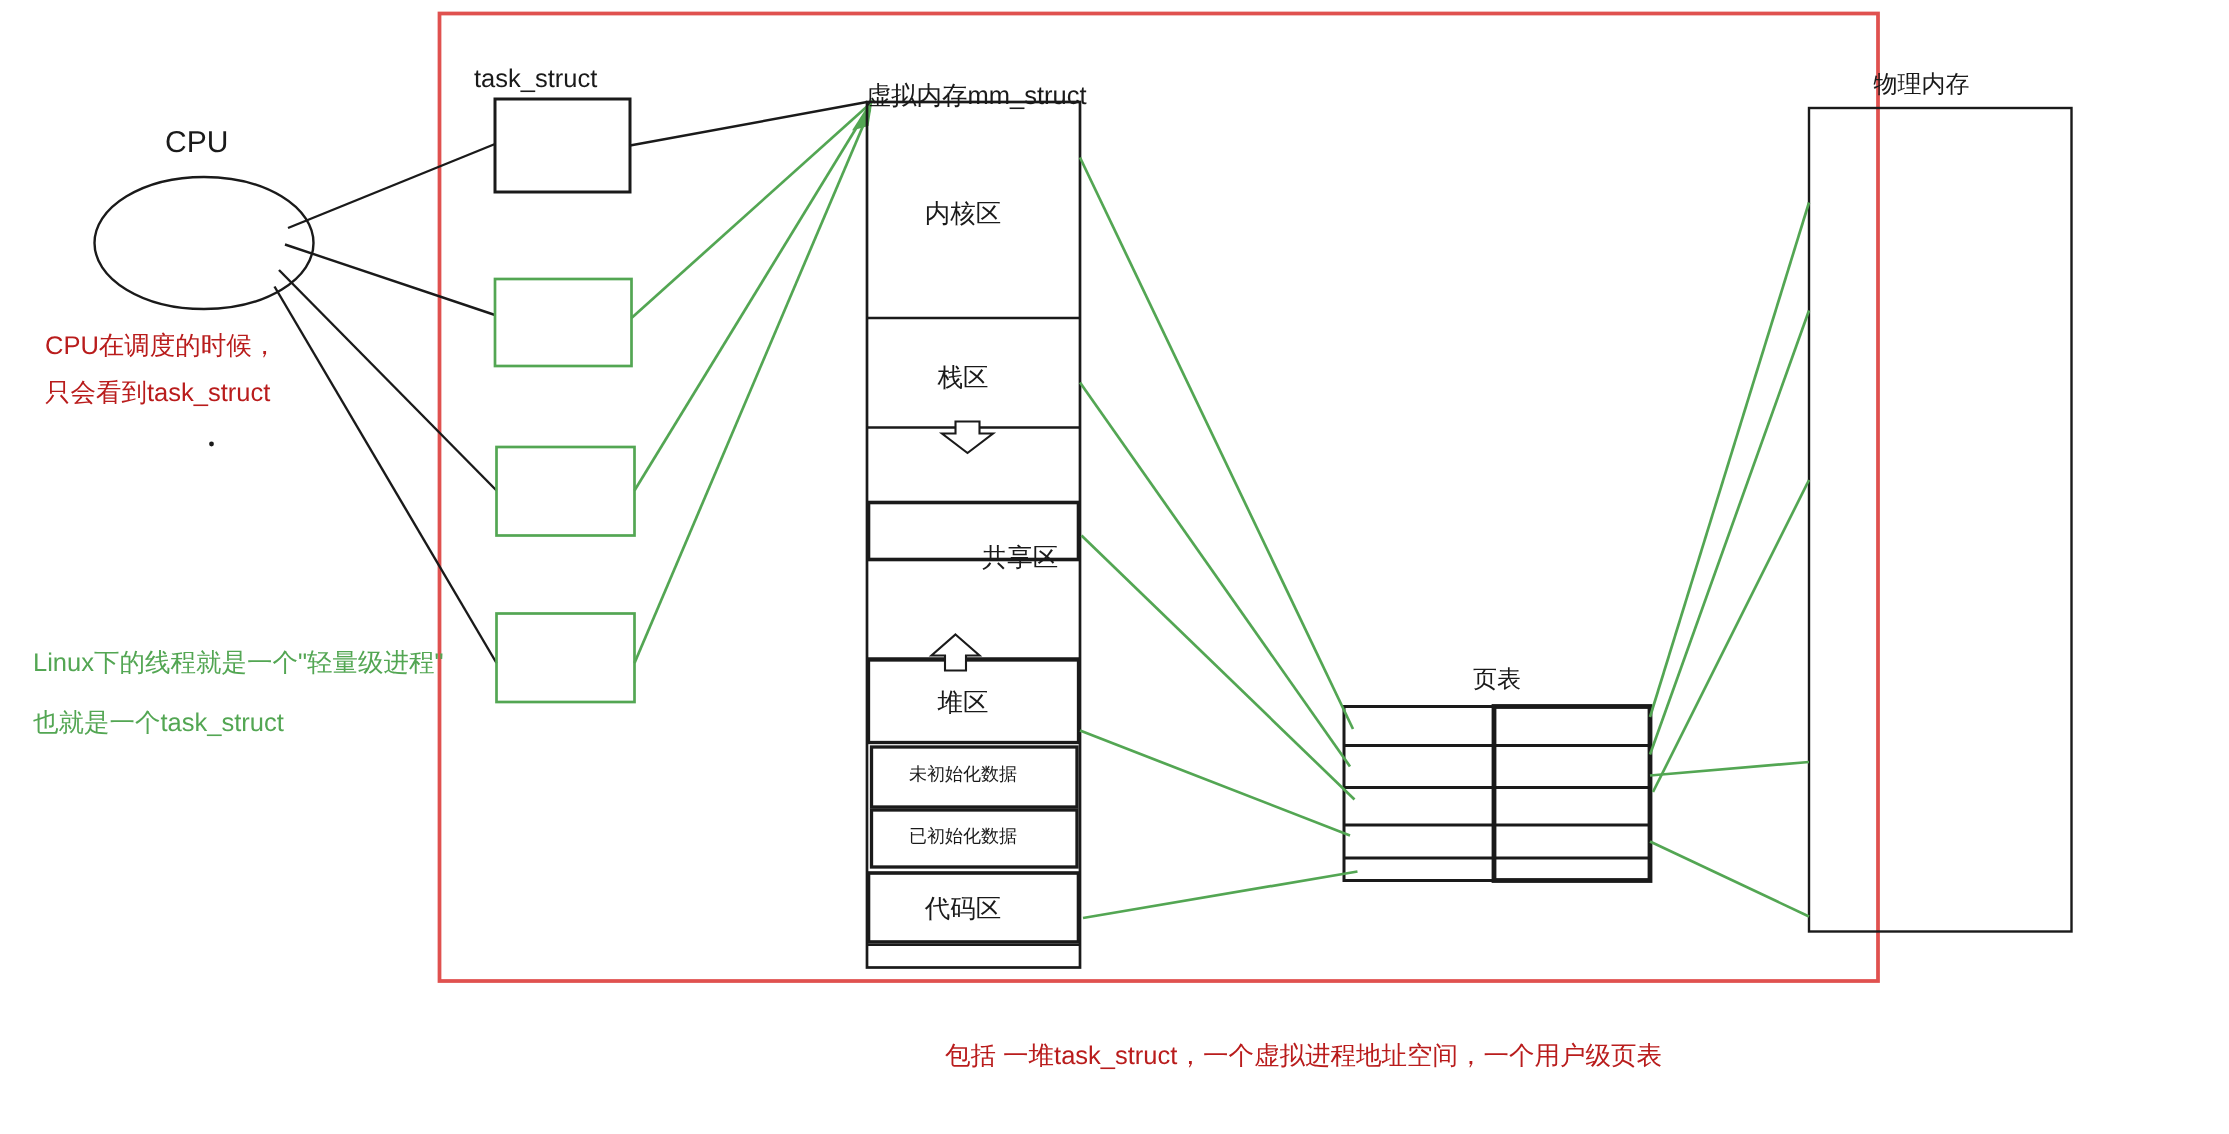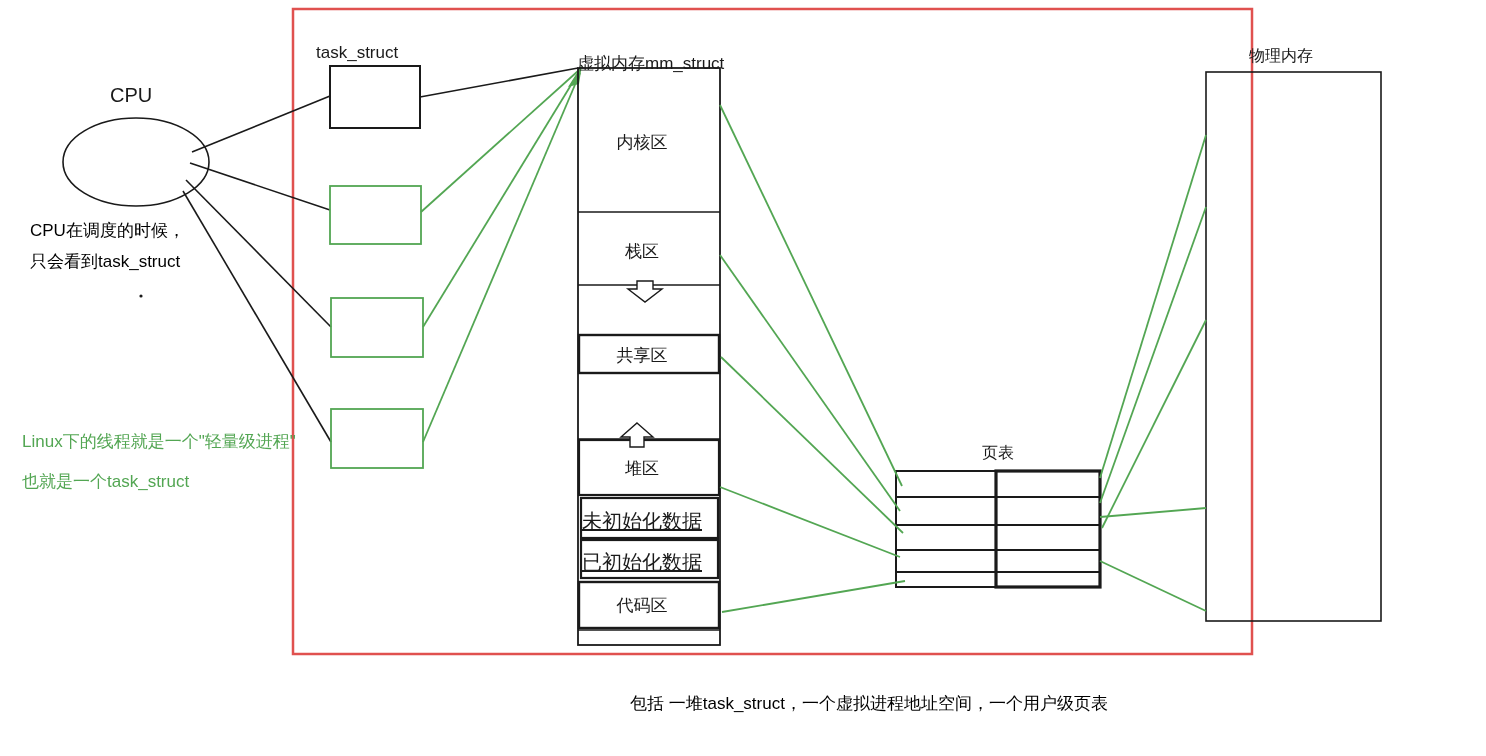--- a/index.html
+++ b/index.html
@@ -8,23 +8,23 @@
     font-family:"Liberation Sans","DejaVu Sans",sans-serif;color:#1a1a1a;
   }
   #diagram-svg{position:absolute;left:0;top:0;}
   .lbl{position:absolute;white-space:nowrap;}
   .lbl-cpu{left:110px;top:84px;font-size:20px;text-align:center;}
   .lbl-task{left:316px;top:43px;font-size:17px;}
   .lbl-vm-title{left:577px;top:26px;font-size:17px;margin-top:26px;}
   .lbl-pt{left:896px;top:443px;width:204px;text-align:center;font-size:16px;}
   .lbl-pm{left:1206px;top:46px;width:150px;text-align:center;font-size:16px;}
   .vm-sec{position:absolute;left:578px;width:128px;text-align:center;font-size:17px;}
-  .vm-sec.small{font-size:20px;text-decoration:underline;}
+  .vm-sec.small{font-size:12px;}
   .note{position:absolute;font-size:17px;white-space:nowrap;}
-  .note.red{color:#000000;}
+  .note.red{color:#b91c1c;}
   .note.green{color:#53a653;}
 </style>
 </head>
 <body>
 
 <div id="stage">
 
   <svg id="diagram-svg" width="1486" height="756" viewBox="0 0 1486 756">
 
     <rect x="293" y="9" width="959" height="645" fill="none" stroke="#e0514f" stroke-width="2.5"></rect>
@@ -99,21 +99,21 @@
   </svg>
 
   <div class="lbl lbl-cpu">CPU</div>
   <div class="lbl lbl-task">task_struct</div>
   <div class="lbl lbl-vm-title">虚拟内存mm_struct</div>
   <div class="lbl lbl-pt">页表</div>
   <div class="lbl lbl-pm">物理内存</div>
 
   <div class="vm-sec" style="top:131px;">内核区</div>
   <div class="vm-sec" style="top:240px;">栈区</div>
-  <div class="vm-sec" style="top:344px;">共享区</div>
+  <div class="vm-sec" style="top:360px;padding-left:38px;">共享区</div>
   <div class="vm-sec" style="top:457px;">堆区</div>
   <div class="vm-sec small" style="top:508px;">未初始化数据</div>
   <div class="vm-sec small" style="top:549px;">已初始化数据</div>
   <div class="vm-sec" style="top:594px;">代码区</div>
 
   <div class="note red" style="left:30px;top:219px;">CPU在调度的时候，</div>
   <div class="note red" style="left:30px;top:250px;">只会看到task_struct</div>
   <div class="note green" style="left:22px;top:430px;">Linux下的线程就是一个"轻量级进程"</div>
   <div class="note green" style="left:22px;top:470px;">也就是一个task_struct</div>
   <div class="note red" style="left:630px;top:692px;">包括 一堆task_struct，一个虚拟进程地址空间，一个用户级页表</div>

